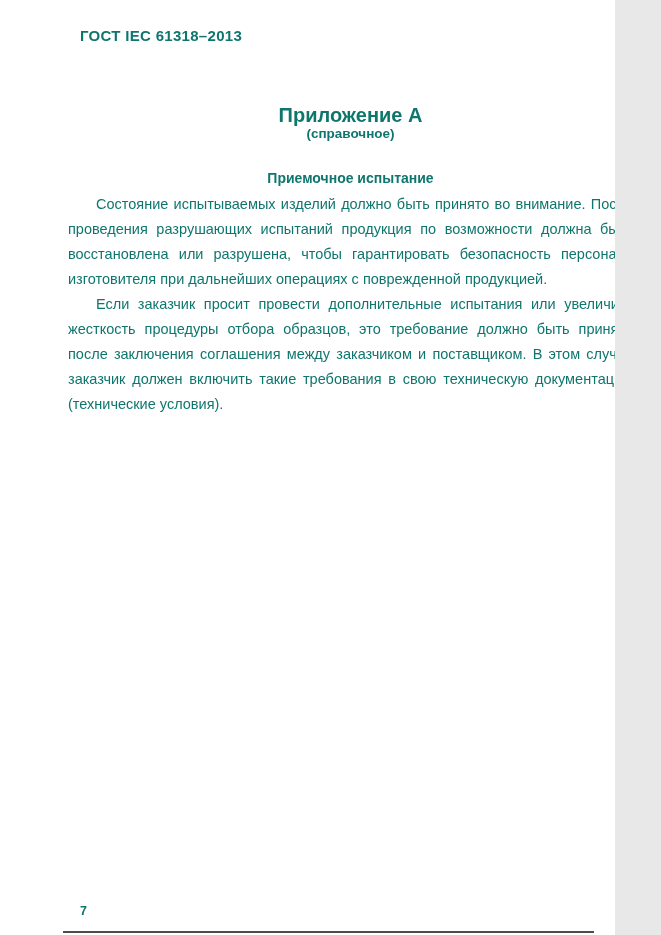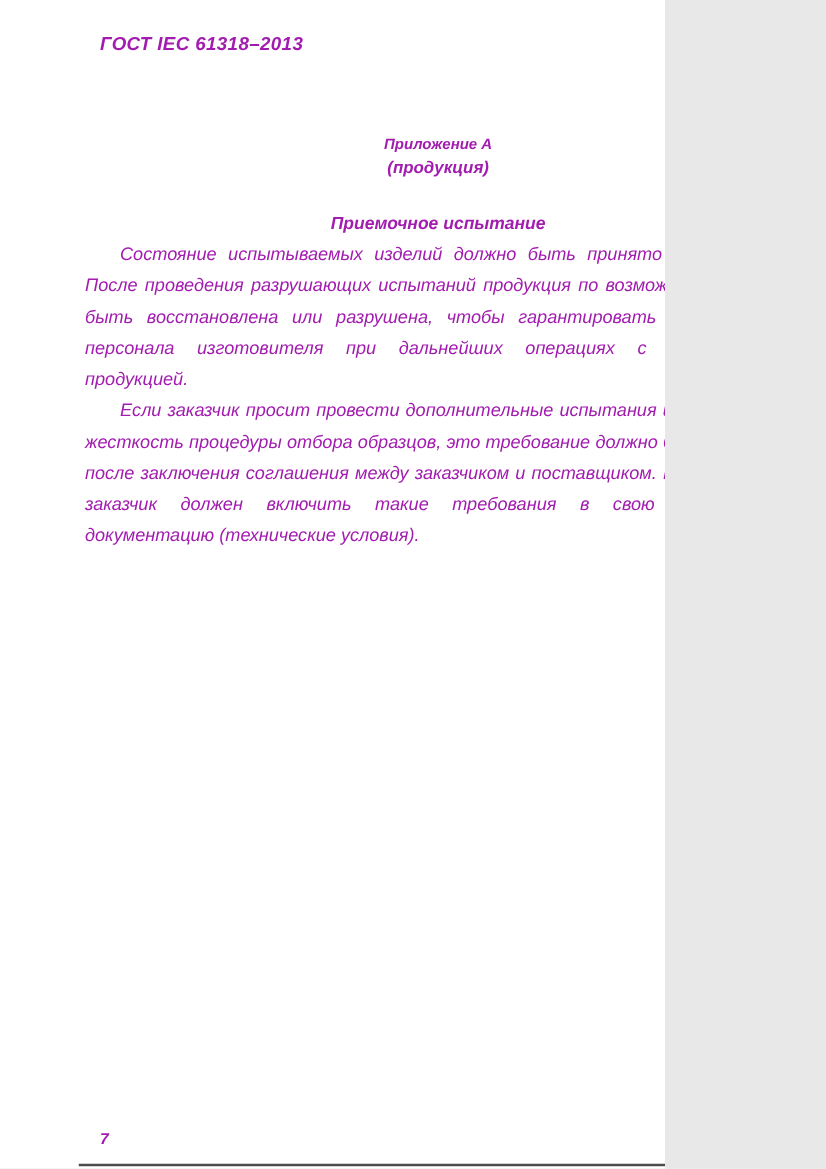--- a/index.html
+++ b/index.html
@@ -2,27 +2,26 @@
 <html><head>
 <meta charset="utf-8">
 <style>
   html, body {
     margin: 0;
     padding: 0;
     background: #e8e8e8;
   }
   .page {
     position: relative;
-    width: 532px;
+    width: 615px;
     height: 935px;
     background: #ffffff;
     overflow: hidden;
     font-family: "Liberation Sans", "DejaVu Sans", sans-serif;
-    color: #a21caf;
-    font-style: italic;
+    color: #0f766e;
   }
   .doc-header {
     position: absolute;
     left: 80px;
     top: 27px;
     font-size: 15px;
     font-weight: bold;
     letter-spacing: 0.3px;
     white-space: nowrap;
   }
@@ -30,21 +29,21 @@
     position: absolute;
     left: 68px;
     width: 565px;
     top: 0;
   }
   .appendix-title {
     position: absolute;
     top: 107px;
     width: 100%;
     text-align: center;
-    font-size: 12px;
+    font-size: 20px;
     font-weight: bold;
     line-height: 17px;
   }
   .appendix-subtitle {
     position: absolute;
     top: 126px;
     width: 100%;
     text-align: center;
     font-size: 13.5px;
     font-weight: bold;
@@ -91,21 +90,21 @@
 <body>
 
 <div class="page">
 
   <div class="doc-header">ГОСТ IEC 61318–2013</div>
 
   <div class="content-col">
 
     <div class="appendix-title">Приложение А</div>
 
-    <div class="appendix-subtitle">(продукция)</div>
+    <div class="appendix-subtitle">(справочное)</div>
 
     <div class="section-title">Приемочное испытание</div>
 
     <div class="body-text">
       <p>Состояние испытываемых изделий должно быть принято во внимание. После проведения разрушающих испытаний продукция по возможности должна быть восстановлена или разрушена, чтобы гарантировать безопасность персонала изготовителя при дальнейших операциях с поврежденной продукцией.</p>
       <p>Если заказчик просит провести дополнительные испытания или увеличить жесткость процедуры отбора образцов, это требование должно быть принято после заключения соглашения между заказчиком и поставщиком. В этом случае заказчик должен включить такие требования в свою техническую документацию (технические условия).</p>
     </div>
 
   </div>
 

